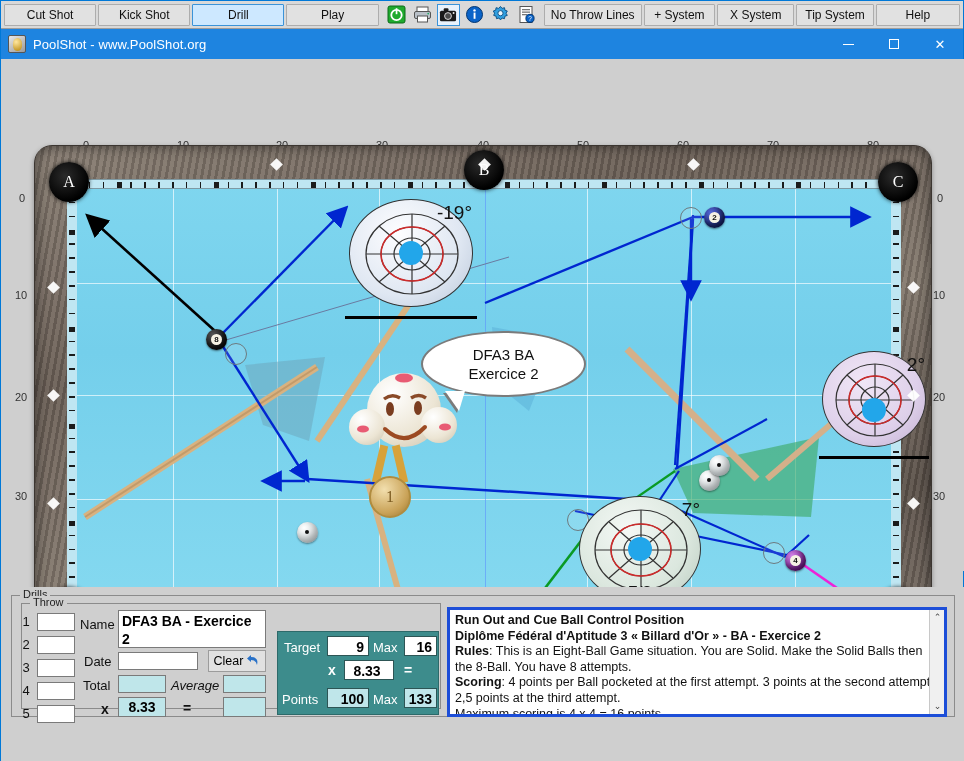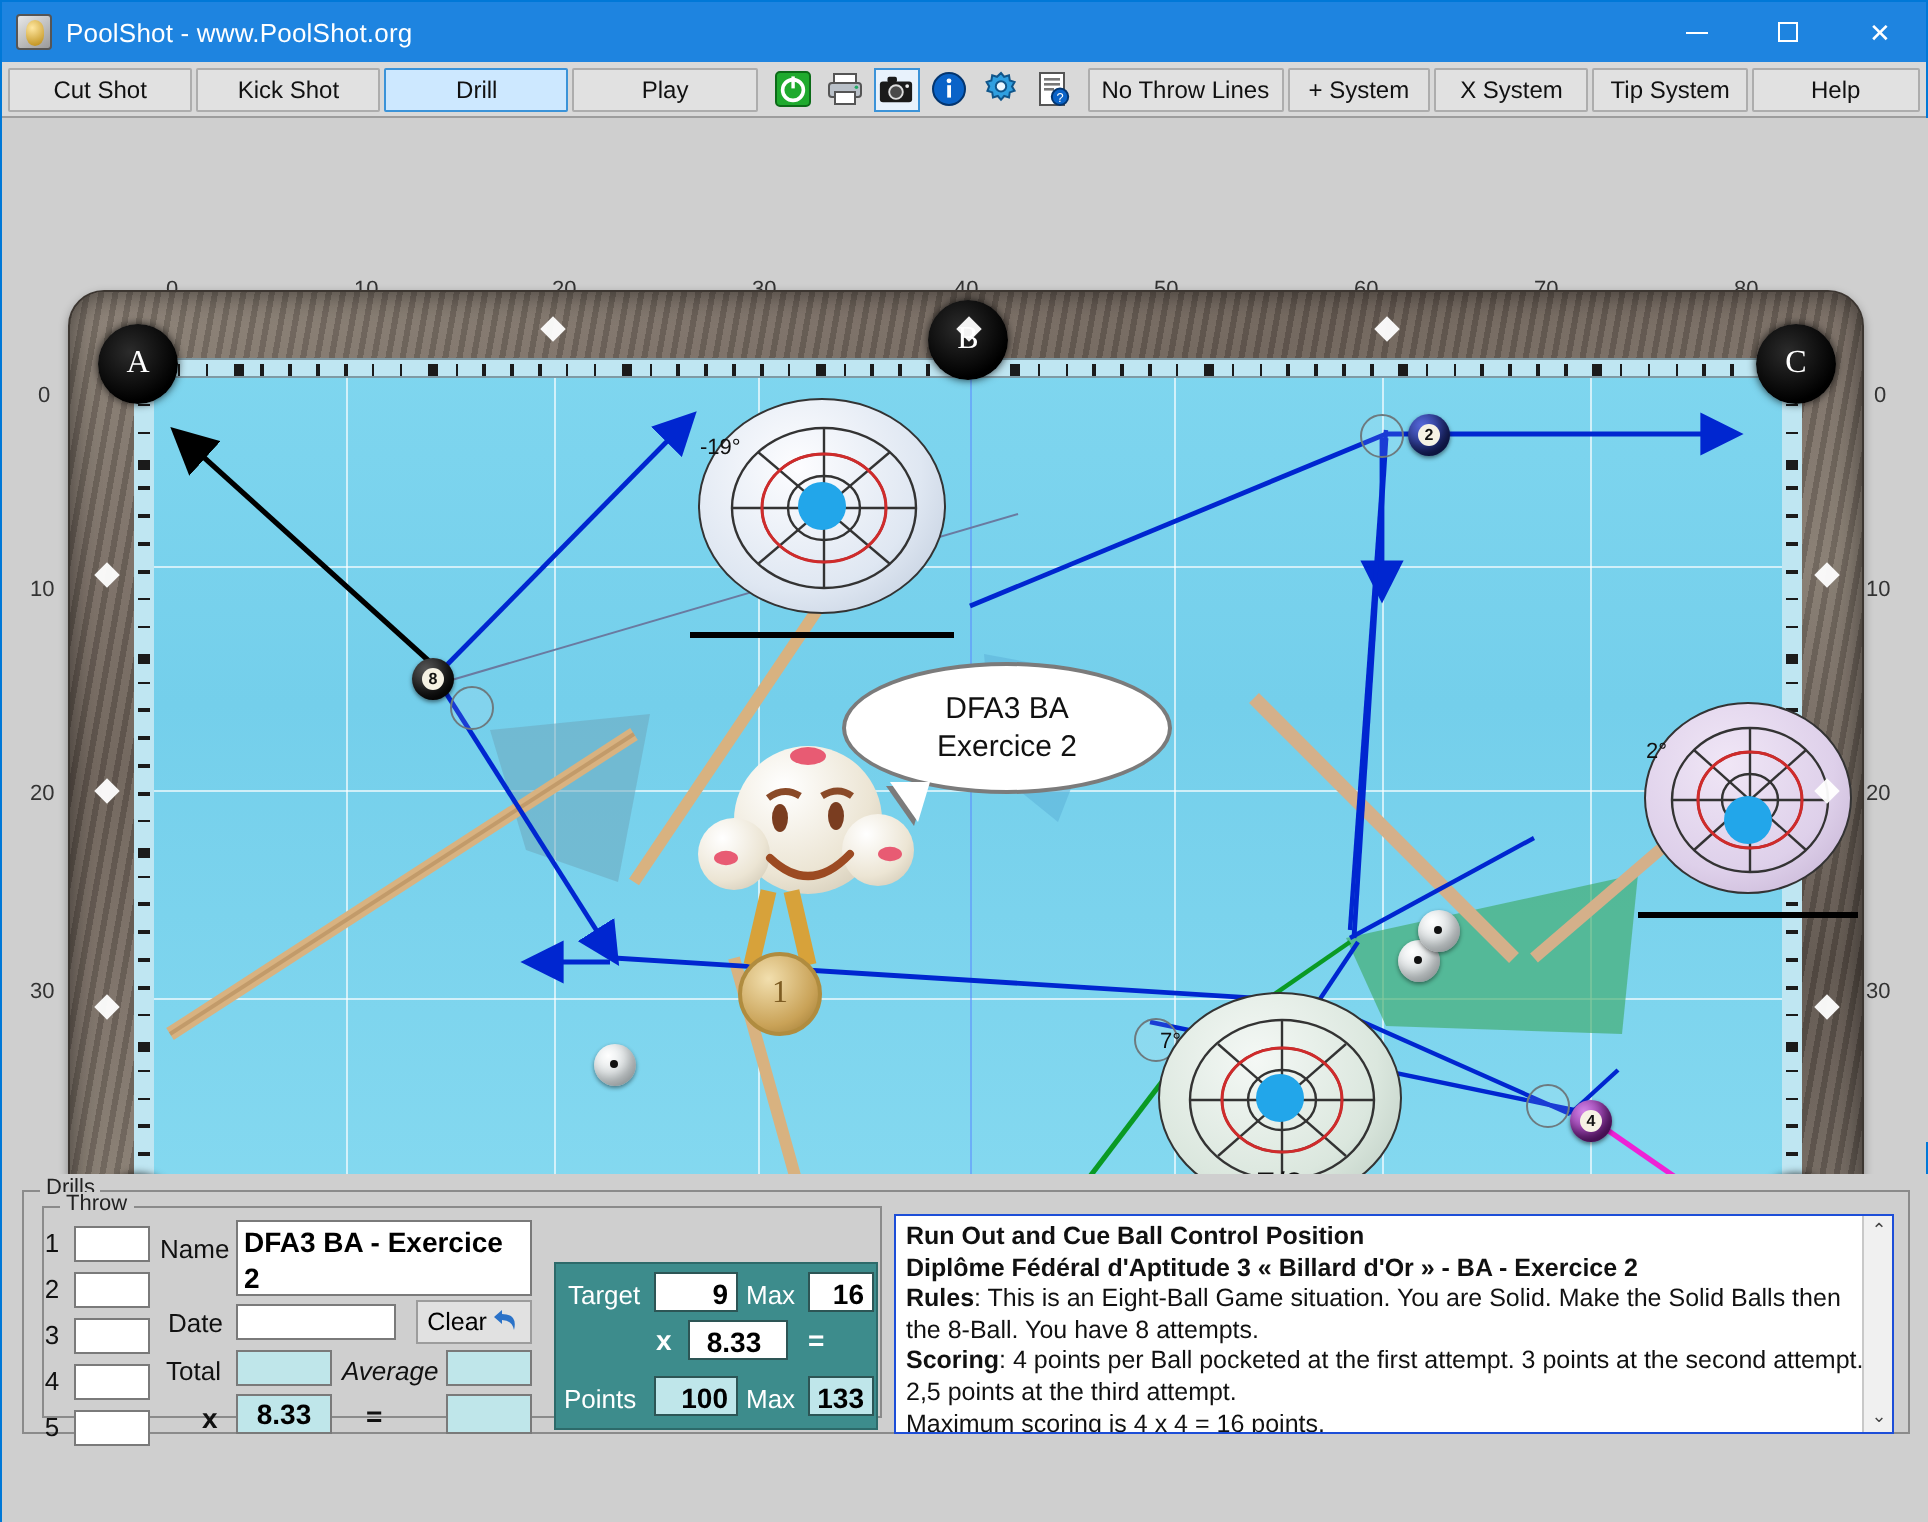--- a/index.html
+++ b/index.html
@@ -81,22 +81,22 @@
       border:1px solid #6d7a7f; background:rgba(255,255,255,.10); }
 
   .cueball { position:absolute; width:21px; height:21px; border-radius:50%;
       background:radial-gradient(circle at 34% 28%, #ffffff, #cfd6d8 70%, #9fb0b5);
       box-shadow: inset -3px -4px 6px rgba(0,0,0,.25), 0 1px 2px rgba(0,0,0,.45); }
   .cueball:after{ content:""; position:absolute; left:8px; top:8px; width:4px;
       height:4px; border-radius:50%; background:#111; }
 
   
   .target { position:absolute; border-radius:50%; }
-  .target .deg { position:absolute; width:100%; text-align:left; top:18px;
-      font-size:11px; font-family:"Liberation Sans", sans-serif; color:#111; }
+  .target .deg { position:absolute; width:100%; text-align:right; top:2px;
+      font-size:19px; font-family:"Liberation Sans", sans-serif; color:#111; }
   .target .sub { position:absolute; width:100%; text-align:center; bottom:-2px;
       font-size:17px; color:#111; }
   .target .baseline { position:absolute; left:-4%; bottom:-13px; width:108%;
       height:3px; background:#000; }
   .target .bluedot{ position:absolute; width:24px; height:24px; border-radius:50%;
       background:#22a6ea; left:50%; top:50%; transform:translate(-50%,-50%); }
 
   
   #bubble { position:absolute; left:420px; top:272px; width:165px; height:66px;
       background:#fff; border:2px solid #7b7b7b; border-radius:50%;
@@ -126,50 +126,36 @@
 
   #scoresheet { position:absolute; background:#3d8c8c; border:1px solid #2d6a6a; }
   #sheetbtn { position:absolute; background:#e1e1e1; border:1px solid #9c9c9c;
       display:flex; align-items:center; justify-content:center; font-size:12px; }
   .ssfld{ background:#fff; border:1px solid #2d5555; text-align:right;
       font-size:14px; font-weight:bold; padding-right:4px; line-height:20px; }
   .sscyan{ background:#bfe6ea; border:1px solid #2d5555; text-align:right;
       font-size:14px; font-weight:bold; padding-right:4px; line-height:20px; }
   .sslbl{ font-size:13px; color:#fff; }
 
-  #desc { position:absolute; background:#fff; border:1px solid #1d4ed8;
+  #desc { position:absolute; background:#fff; border:3px solid #1d4ed8;
       overflow:hidden; padding:3px 5px; font-size:12.5px; line-height:15.6px;
       color:#111; }
   #descscroll{ position:absolute; right:0; top:0; width:15px; height:100%;
       background:#f0f0f0; border-left:1px solid #c8c8c8; }
   .arrbtn{ width:15px; height:15px; display:flex; align-items:center;
       justify-content:center; font-size:9px; color:#444; }
   #clearbtn{ position:absolute; background:#e1e1e1; border:1px solid #9c9c9c;
       display:flex; align-items:center; justify-content:center; gap:3px;
       font-size:12.5px; }
 </style>
 </head>
 <body>
 
 <div id="app">
 
-  <div id="titlebar">
-    <div class="appicon"></div>
-    <div class="ttl">PoolShot - www.PoolShot.org</div>
-    <div class="winbtns">
-      <div class="winbtn">
-          <span class="dash"></span>
-        </div>
-      <div class="winbtn">
-          <span class="sq"></span>
-        </div>
-      <div class="winbtn close">✕</div>
-    </div>
-  </div>
-
   <div id="toolbar">
     <div class="tbtn w1">Cut Shot</div>
     <div class="tbtn w1">Kick Shot</div>
     <div class="tbtn w1 sel">Drill</div>
     <div class="tbtn w1">Play</div>
 
     <div class="iconwrap">
       <div class="ibtn">
         <svg width="19" height="19" viewBox="0 0 19 19">
           <rect x="1" y="1" width="17" height="17" rx="2" fill="#1faa2e" stroke="#0c6b18"></rect>
@@ -216,20 +202,34 @@
           <text x="13" y="16" font-size="6.4" fill="#fff" text-anchor="middle" font-family="Liberation Sans">?</text>
         </svg>
       </div>
     </div>
 
     <div class="tbtn w2">No Throw Lines</div>
     <div class="tbtn w3">+ System</div>
     <div class="tbtn w4">X System</div>
     <div class="tbtn w4">Tip System</div>
     <div class="tbtn w5">Help</div>
+  </div>
+
+  <div id="titlebar">
+    <div class="appicon"></div>
+    <div class="ttl">PoolShot - www.PoolShot.org</div>
+    <div class="winbtns">
+      <div class="winbtn">
+          <span class="dash"></span>
+        </div>
+      <div class="winbtn">
+          <span class="sq"></span>
+        </div>
+      <div class="winbtn close">✕</div>
+    </div>
   </div>
 
   <div id="tablearea">
 
     <div class="rulertxt" style="left:82px;top:80px;">0</div>
     <div class="rulertxt" style="left:176px;top:80px;">10</div>
     <div class="rulertxt" style="left:275px;top:80px;">20</div>
     <div class="rulertxt" style="left:375px;top:80px;">30</div>
     <div class="rulertxt" style="left:476px;top:80px;">40</div>
     <div class="rulertxt" style="left:576px;top:80px;">50</div>

